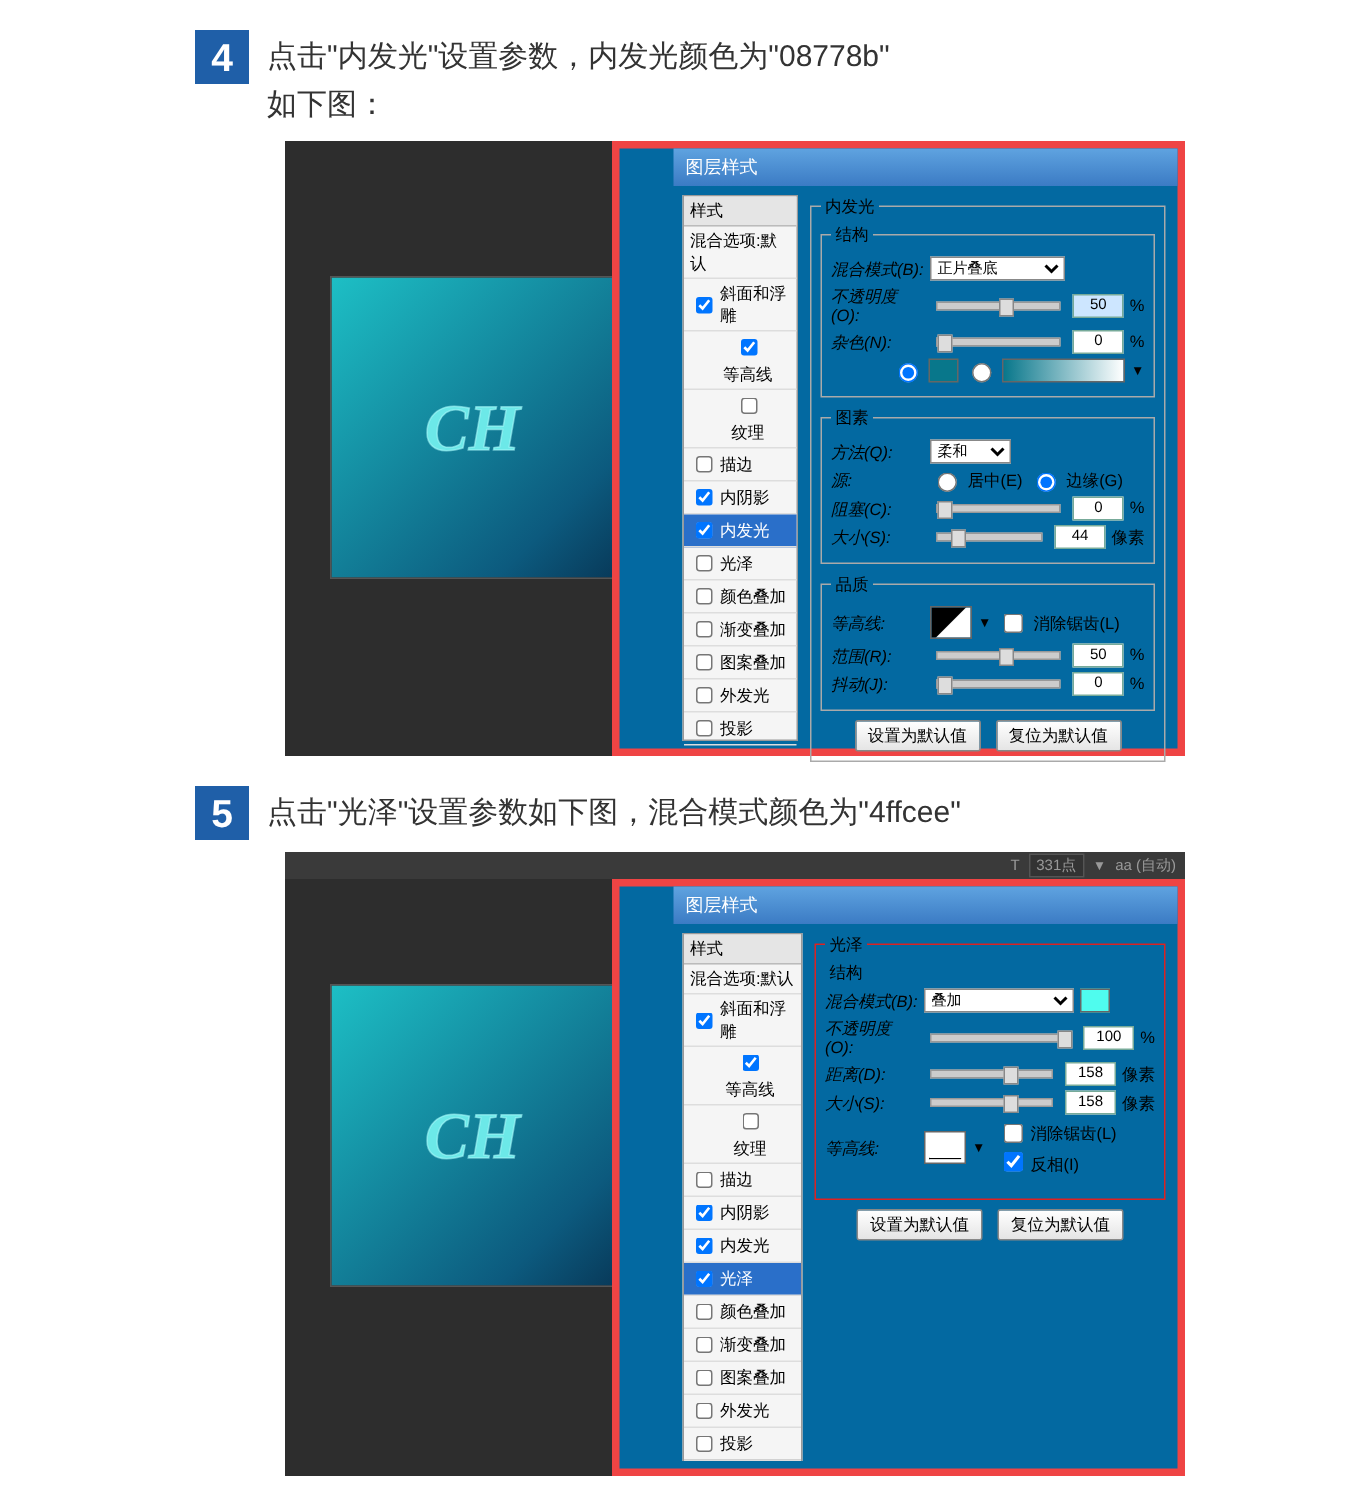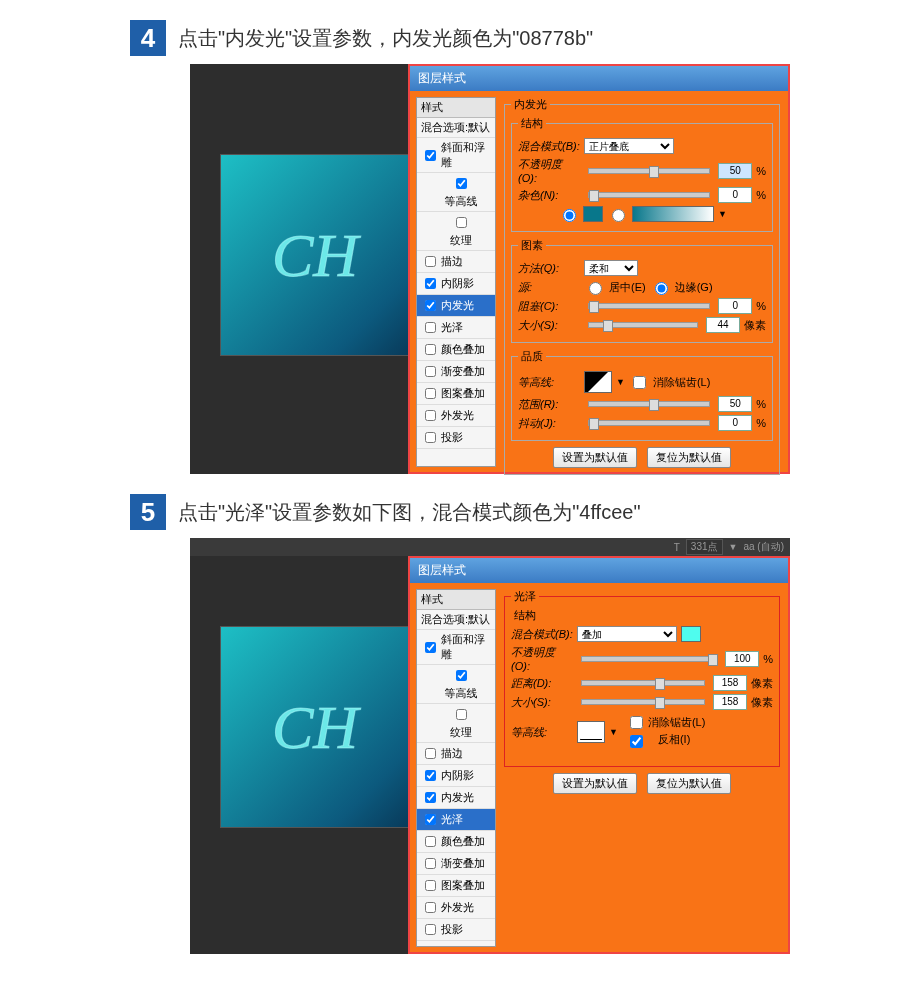--- a/index.html
+++ b/index.html
@@ -2,22 +2,22 @@
 <html><head>
 <meta charset="utf-8">
 <style>
   body { margin: 0; background: #fff; font-family: "Microsoft YaHei", Arial, sans-serif; font-size: 14px; color: #333; width: 900px; }
   .step-header { display: flex; align-items: flex-start; margin: 20px 0 8px 130px; }
   .step-num { background: #1f5fa8; color: #fff; width: 36px; height: 36px; display: flex; align-items: center; justify-content: center; font-size: 26px; font-weight: bold; margin-right: 12px; }
   .step-text { font-size: 20px; color: #333; line-height: 1.6; padding-top: 2px; }
   .screenshot-wrap { margin-left: 190px; width: 600px; }
   .dark-bg { background: #2d2d2d; height: 410px; position: relative; }
   .preview-grad { position: absolute; top: 90px; left: 30px; width: 188px; height: 200px; background: linear-gradient(135deg, #1dbfc5 0%, #0c5a7e 80%, #083a5a 100%); border: 1px solid #555; display: flex; align-items: center; justify-content: center; }
-  .ch-text { font-family: "Comic Sans MS", cursive; font-size: 62px; font-weight: normal; font-style: italic; color: #6ce8e8; text-shadow: 0 0 2px #bffcfc, inset 0 0 4px rgba(255,255,255,0.6); -webkit-text-stroke: 1px rgba(180,255,255,0.5); }
-  .dialog { position: absolute; top: 0; left: 218px; right: 0; bottom: 0; background: #f97316; border: 2px solid #ef4444; font-size: 11px; color: #000; }
+  .ch-text { font-family: "Comic Sans MS", cursive; font-size: 44px; font-weight: bold; font-style: italic; color: #6ce8e8; text-shadow: 0 0 2px #bffcfc, inset 0 0 4px rgba(255,255,255,0.6); -webkit-text-stroke: 1px rgba(180,255,255,0.5); }
+  .dialog { position: absolute; top: 0; left: 218px; right: 0; bottom: 0; background: #0369a1; border: 5px solid #ef4444; font-size: 11px; color: #000; padding-left: 36px; }
   .title-bar { background: linear-gradient(#5fa3e0, #3b7bc4); color: #fff; padding: 4px 8px; font-size: 12px; }
   .dialog-body { display: flex; height: calc(100% - 24px); }
   .style-col { width: 78px; border: 1px solid #999; margin: 6px 0 6px 6px; background: #f5f5f5; }
   .style-head { background: #e5e5e5; border-bottom: 1px solid #bbb; padding: 2px 4px; font-size: 11px; }
   .style-row { padding: 2px 4px; border-bottom: 1px solid #ddd; display: flex; align-items: center; gap: 2px; }
   .style-row.sel { background: #2a6fc9; color: #fff; }
   .style-row input[type=checkbox] { width: 11px; height: 11px; }
   .indent { padding-left: 14px; flex-direction: column; }
   .params-col { flex: 1; padding: 6px 8px 6px 8px; }
   fieldset { border: 1px solid #aaa; margin: 0 0 6px 0; padding: 4px 6px 6px 6px; }
@@ -41,20 +41,21 @@
   .topstrip { background:#3a3a3a; color:#999; height:18px; font-size:10px; display:flex; align-items:center; justify-content:flex-end; gap:6px; padding:0 6px; }
   .dark-bg2 { background: #2d2d2d; height: 398px; position: relative; }
 </style>
 </head>
 <body>
 
 <div class="step-header">
   <div class="step-num">4</div>
   <div class="step-text">
     <div>点击"内发光"设置参数，内发光颜色为"08778b"</div>
+    <div>如下图：</div>
   </div>
 </div>
 
 <div class="screenshot-wrap">
   <div class="dark-bg">
     <div class="preview-grad">
       <span class="ch-text">CH</span>
     </div>
     <div class="dialog">
       <div class="title-bar">图层样式</div>
@@ -322,21 +323,21 @@
               </div>
               <div class="p-row">
                 <span class="lbl">等高线:</span>
                 <span class="contour-sw2"></span>
                   <span style="font-size:9px">▼</span>
                 <div style="display:flex;flex-direction:column;margin-left:4px">
                   <label style="display:flex;align-items:center;gap:2px">
                       <input type="checkbox" style="">
                       <span>消除锯齿(L)</span>
                     </label>
-                  <label style="display:flex;align-items:flex-start;gap:12px">
+                  <label style="display:flex;align-items:flex-end;gap:2px">
                       <input type="checkbox" checked="" style="">
                       <span>反相(I)</span>
                     </label>
                 </div>
               </div>
             </fieldset>
           </fieldset>
           <div class="btn-row">
             <button class="win-btn">设置为默认值</button>
             <button class="win-btn">复位为默认值</button>

